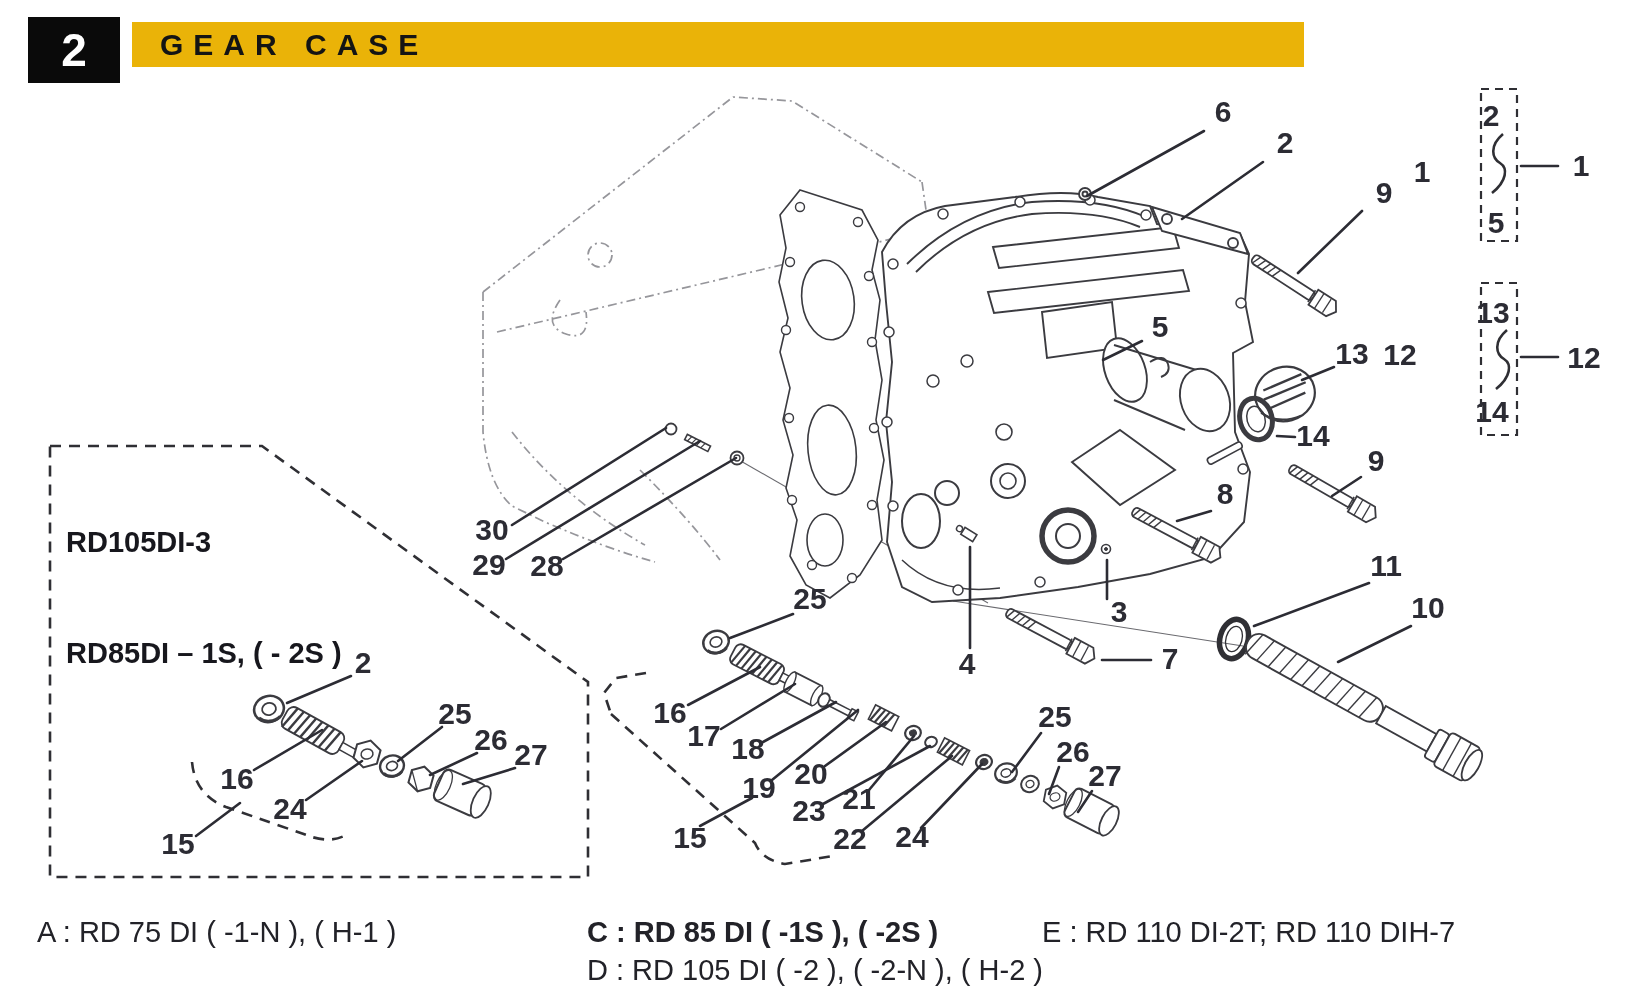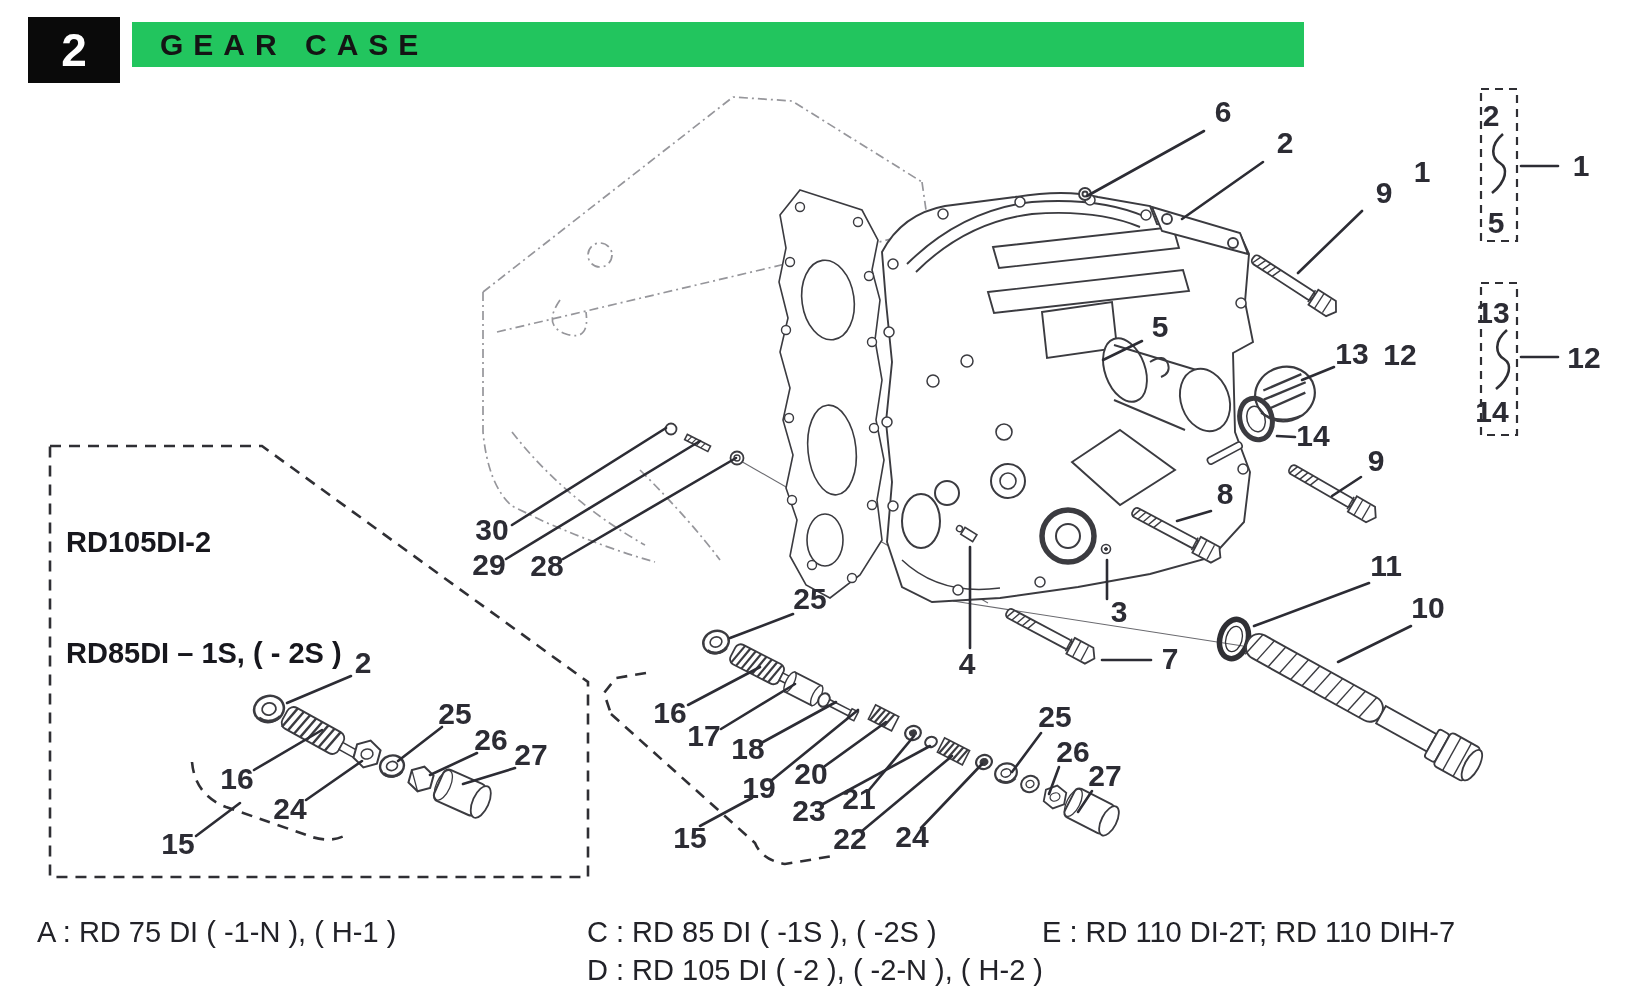--- a/index.html
+++ b/index.html
@@ -1,28 +1,28 @@
 <!DOCTYPE html>
 <html><head>
 <meta charset="utf-8">
 <style>
   html,body{margin:0;padding:0;background:#fff;}
   .page{position:relative;width:1629px;height:999px;background:#ffffff;overflow:hidden;
         font-family:"Liberation Sans",sans-serif;}
   .section-num{position:absolute;left:28px;top:17px;width:92px;height:66px;background:#0a0a0a;
         color:#fff;font-size:46px;font-weight:bold;display:flex;align-items:center;justify-content:center;}
-  .title-bar{position:absolute;left:132px;top:22px;width:1172px;height:45px;background:#22c55e;}
+  .title-bar{position:absolute;left:132px;top:22px;width:1172px;height:45px;background:#eab308;}
   .title-bar span{display:block;line-height:45px;padding-left:28px;font-size:30px;font-weight:bold;
         letter-spacing:10px;color:#141414;}
   .diagram-svg{position:absolute;left:0;top:0;}
   .model-list{position:absolute;left:66px;top:450px;font-size:29px;font-weight:bold;color:#17171d;
         line-height:37px;white-space:pre;}
   .legend-item{position:absolute;font-size:29px;color:#222228;white-space:pre;}
   .lg-a{left:37px;top:916px;} .lg-b{left:37px;top:954px;}
-  .lg-c{left:587px;top:916px;} .lg-d{left:587px;top:954px;}
+  .lg-c{left:587px;top:916px;font-weight:bold;} .lg-d{left:587px;top:954px;}
   .lg-e{left:1042px;top:916px;}
   #overlay text{font:600 30px "Liberation Sans",sans-serif;fill:#2c2c34;text-anchor:middle;}
   #overlay line{stroke:#2c2c34;stroke-width:2.6;stroke-linecap:round;}
 </style>
 </head>
 <body>
 
 <div class="page">
 
   <div class="section-num">
@@ -414,21 +414,21 @@
         <line x1="1521" y1="166" x2="1558" y2="166"></line>
         <text x="1581" y="176">1</text>
         <text x="1493" y="323">13</text>
         <text x="1492" y="422">14</text>
         <line x1="1521" y1="357" x2="1558" y2="357"></line>
         <text x="1584" y="368">12</text>
       </g>
   </svg>
 
   <div class="model-list">
-    <div>RD105DI-2</div>
+    <div>RD105DI-3</div>
     <div>RD85DI – 1S, ( - 2S )</div>
   </div>
 
   <div class="legend-item lg-a">A : RD 75 DI ( -1-N ), ( H-1 )</div>
   <div class="legend-item lg-c">C : RD 85 DI ( -1S ), ( -2S )</div>
   <div class="legend-item lg-d">D : RD 105 DI ( -2 ), ( -2-N ), ( H-2 )</div>
   <div class="legend-item lg-e">E : RD 110 DI-2T; RD 110 DIH-7</div>
 </div>
 
 </body></html>

